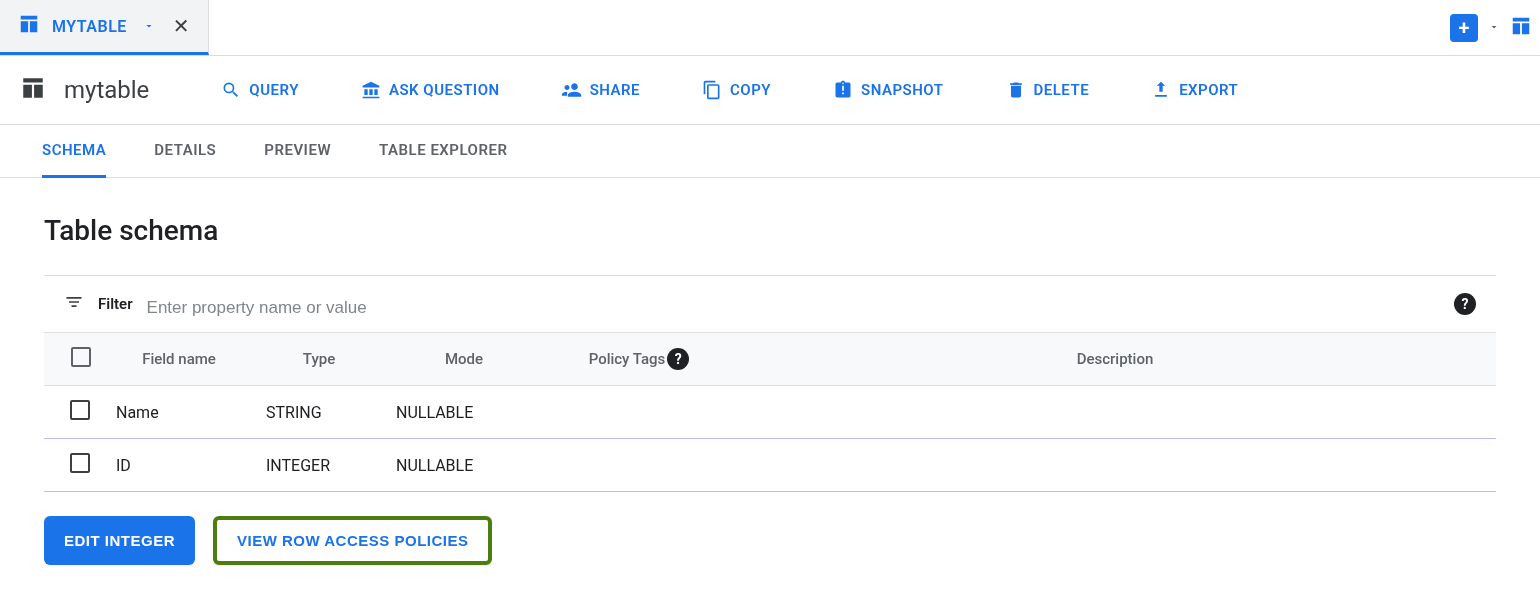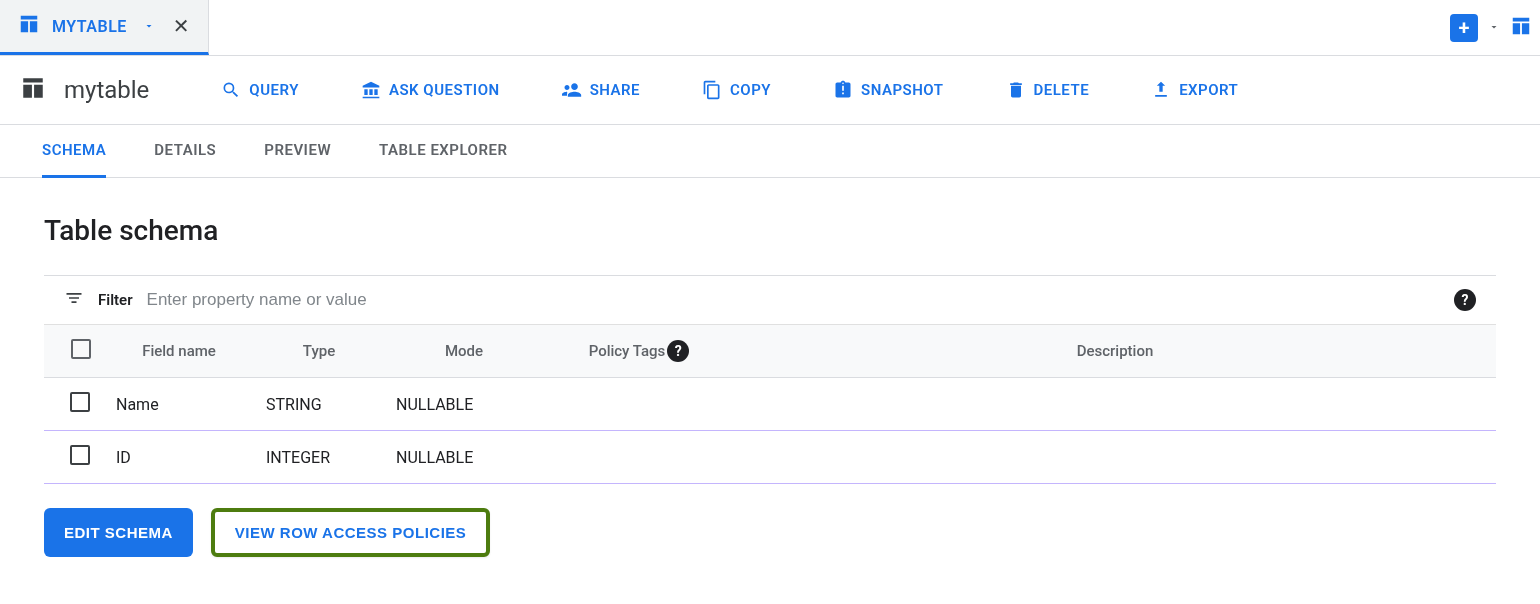--- a/index.html
+++ b/index.html
@@ -72,21 +72,21 @@
     .content { padding: 36px 44px; }
     .section-title { font-size: 28px; font-weight: 500; color: #202124; margin-bottom: 28px; }
 
     .filter-row {
       display: flex; align-items: center; gap: 14px; padding: 10px 20px;
       border-top: 1px solid #dadce0; border-bottom: 1px solid #e0e0e0;
     }
     .filter-icon svg { fill: #3c4043; }
     .filter-label { font-weight: 600; color: #202124; font-size: 15px; }
     .filter-input {
-      flex: 1; border: none; outline: none; font-size: 17px; color: #5f6368; padding: 4px 0;
+      flex: 1; border: none; outline: none; font-size: 17px; color: #5f6368; padding: 4px 0; margin-top: 8px;
     }
     .filter-input::placeholder { color: #80868b; }
     .help-circle {
       width: 22px; height: 22px; border-radius: 50%; background: #202124; color: #fff;
       display: inline-flex; align-items: center; justify-content: center; font-size: 14px; font-weight: 700;
     }
 
     table.schema {
       width: 100%; border-collapse: collapse; margin-top: 0;
     }
@@ -260,16 +260,16 @@
         <td>ID</td>
         <td>INTEGER</td>
         <td>NULLABLE</td>
         <td></td>
         <td></td>
       </tr>
     </tbody>
   </table>
 
   <div class="btn-row">
-    <button class="btn-primary">EDIT SCHEMA</button>
+    <button class="btn-primary">EDIT INTEGER</button>
     <button class="btn-outline">VIEW ROW ACCESS POLICIES</button>
   </div>
 </div>
 
 </body></html>

